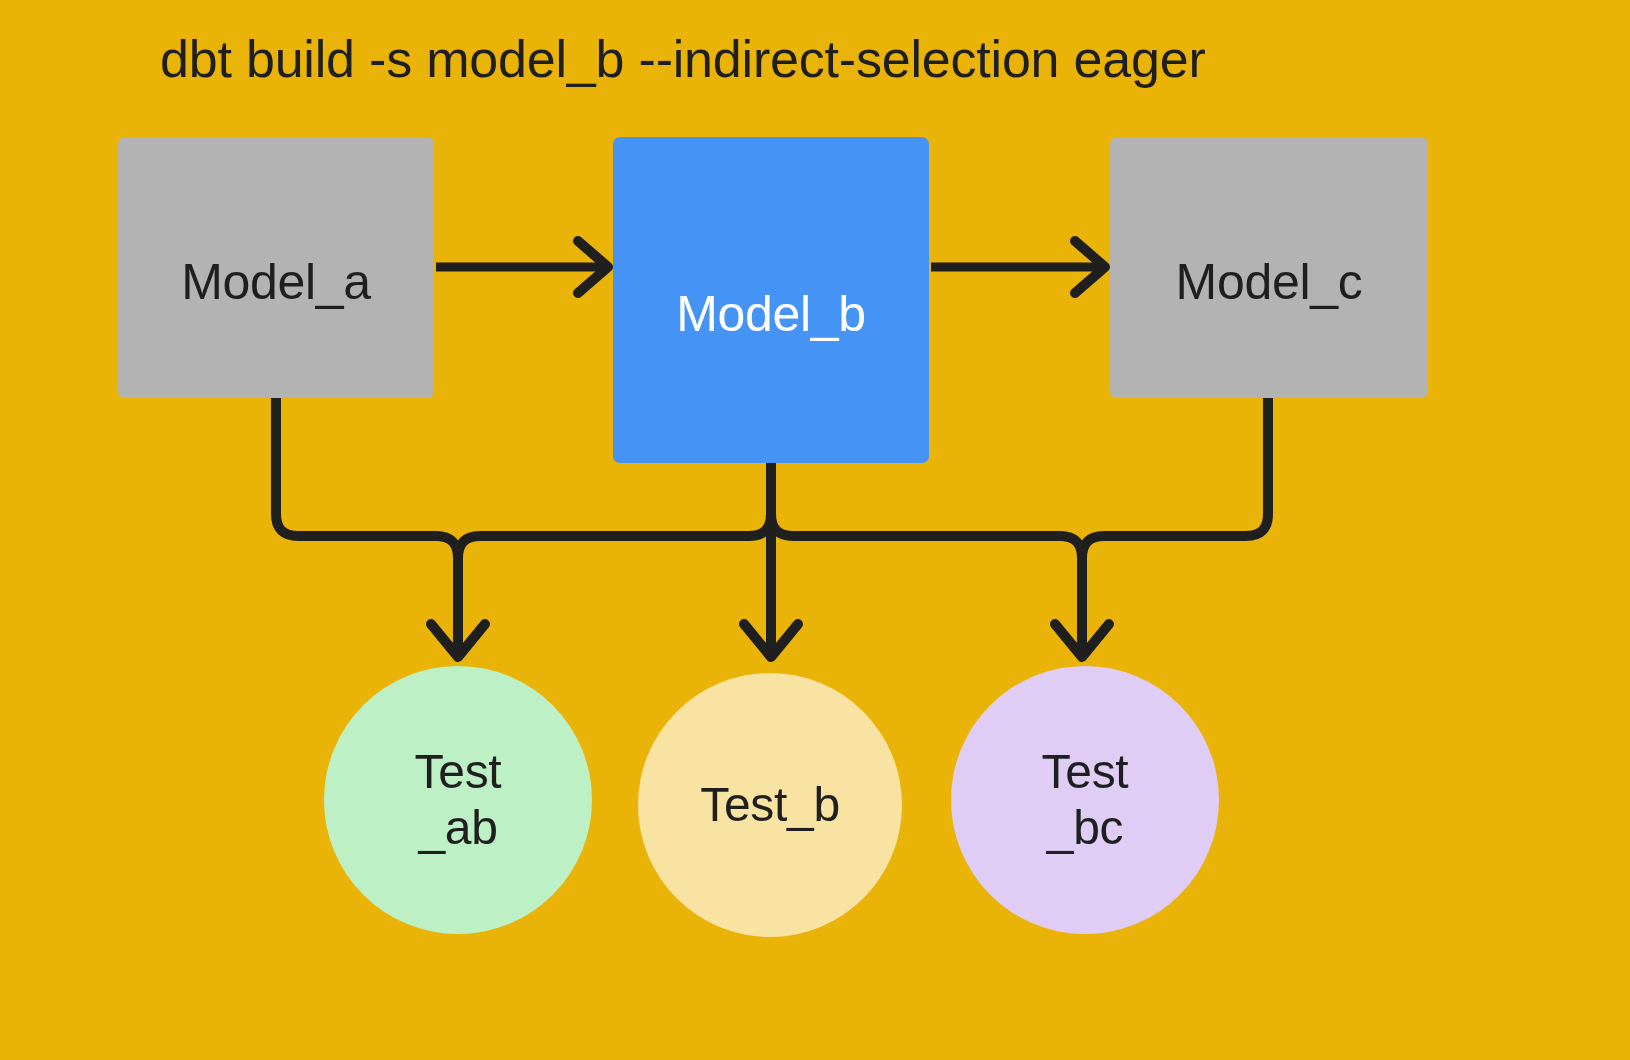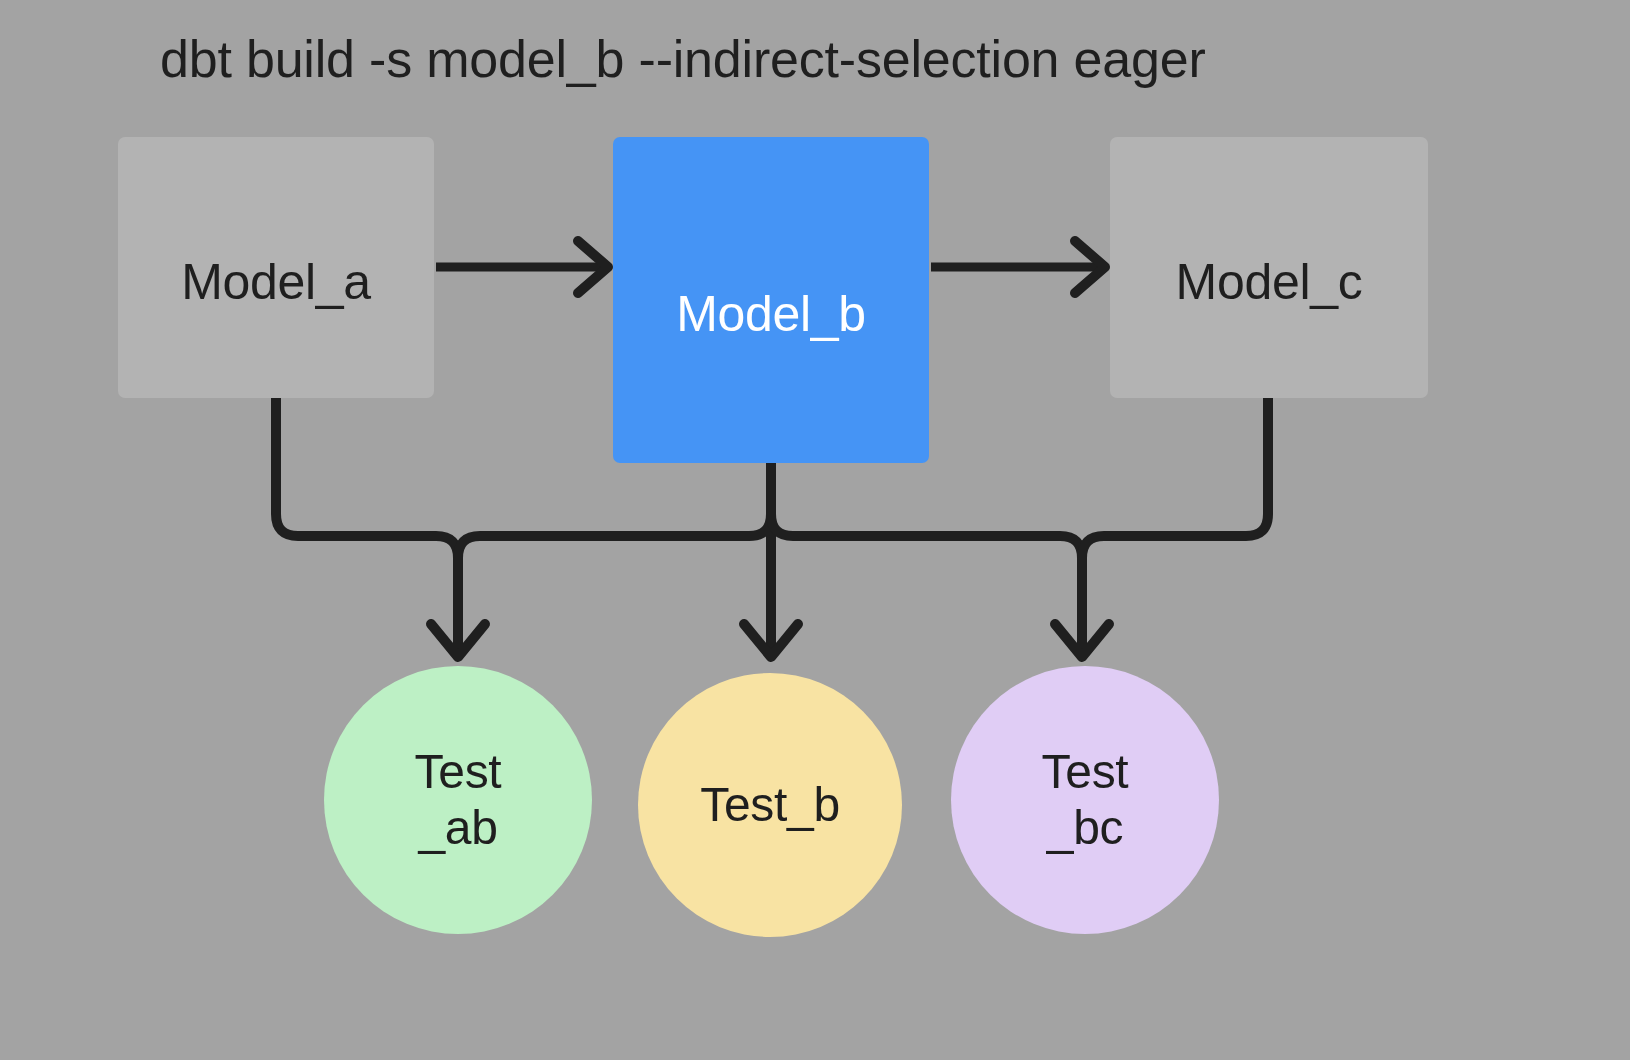--- a/index.html
+++ b/index.html
@@ -79,21 +79,21 @@
     color: #1f1f1f;
     white-space: pre-line;
   }
   .test-label.single {
     line-height: 56px;
   }
 </style>
 </head>
 <body>
 
-<div id="stage" style="background: #a3a3a3; width: 1630px; height: 1060px;">
+<div id="stage" style="background: #eab308; width: 1630px; height: 1060px;">
 
   <div id="diagram-title" style="color: rgb(31, 31, 31);">dbt build -s model_b --indirect-selection eager</div>
 
   <svg id="edges" viewBox="0 0 1630 1060" width="1630" height="1060">
 
     <g>
       <path d="M 436 267 L 604 267" stroke="#1f1f1f" stroke-width="9" fill="none" stroke-linecap="butt"></path>
       <path d="M 578 241 L 608 267 L 578 293" stroke="#1f1f1f" stroke-width="10" fill="none" stroke-linecap="round" stroke-linejoin="round"></path>
     </g>
 

